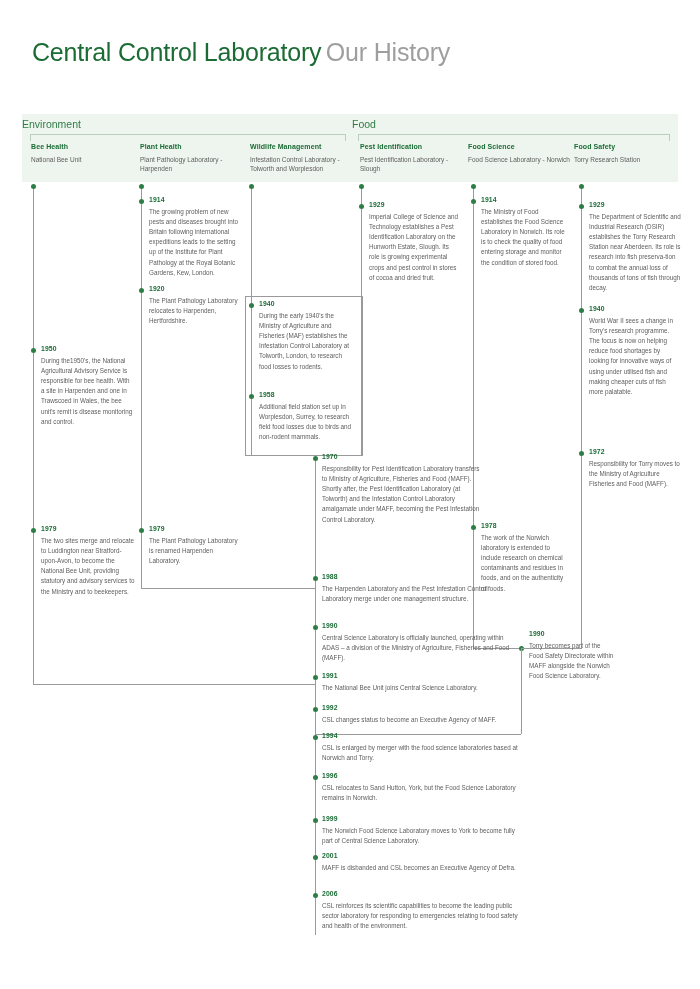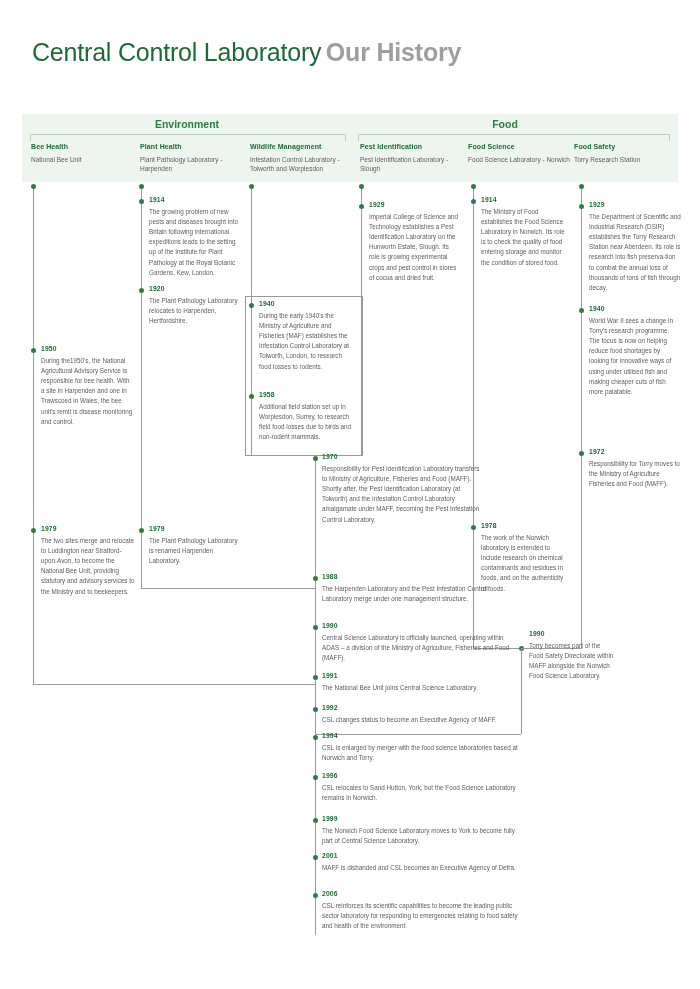--- a/index.html
+++ b/index.html
@@ -13,31 +13,31 @@
     overflow:hidden;
   }
   .page { position:relative; width:700px; height:989px; }
 
   
   .title-bar { position:absolute; left:32px; top:38px; white-space:nowrap; }
   .title-main {
     font-size:25px; color:#1a6b34; font-weight:400; letter-spacing:-0.2px;
   }
   .title-sub {
-    font-size:25px; color:#9e9e9e; font-weight:700; letter-spacing:-0.2px;
+    font-size:25px; color:#9e9e9e; font-weight:400; letter-spacing:-0.2px;
   }
 
   
   .header-band {
     position:absolute; left:22px; top:114px; width:656px; height:68px;
     background:#eef5ee;
   }
   .group-title {
     position:absolute; top:4px; font-size:10.5px; color:#2f7d46;
-    text-align:center; font-weight:700;
+    font-weight:400;
   }
   .group-bracket {
     position:absolute; top:20px; height:7px;
     border:1px solid #b9cfbc; border-bottom:none;
   }
   .col-head { position:absolute; top:28px; width:108px; }
   .col-head .ch-title {
     font-size:7px; font-weight:bold; color:#1a6b34; line-height:1.4;
     margin-bottom:3px; letter-spacing:0.1px;
   }
@@ -80,21 +80,21 @@
 
 <div class="page">
 
   <div class="title-bar">
     <span class="title-main">Central Control Laboratory</span>
     <span class="title-sub">Our History</span>
   </div>
 
   <div class="header-band">
     <div class="group-title" style="left:0px; width:330px;">Environment</div>
-    <div class="group-title" style="left:320px; width:326px;">Food</div>
+    <div class="group-title" style="left:330px; width:326px;">Food</div>
 
     <div class="group-bracket" style="left:8px; width:316px;"></div>
     <div class="group-bracket" style="left:336px; width:312px;"></div>
 
     <div class="col-head" style="left:9px;">
       <div class="ch-title">Bee Health</div>
       <div class="ch-sub">National Bee Unit</div>
     </div>
     <div class="col-head" style="left:118px;">
       <div class="ch-title">Plant Health</div>

